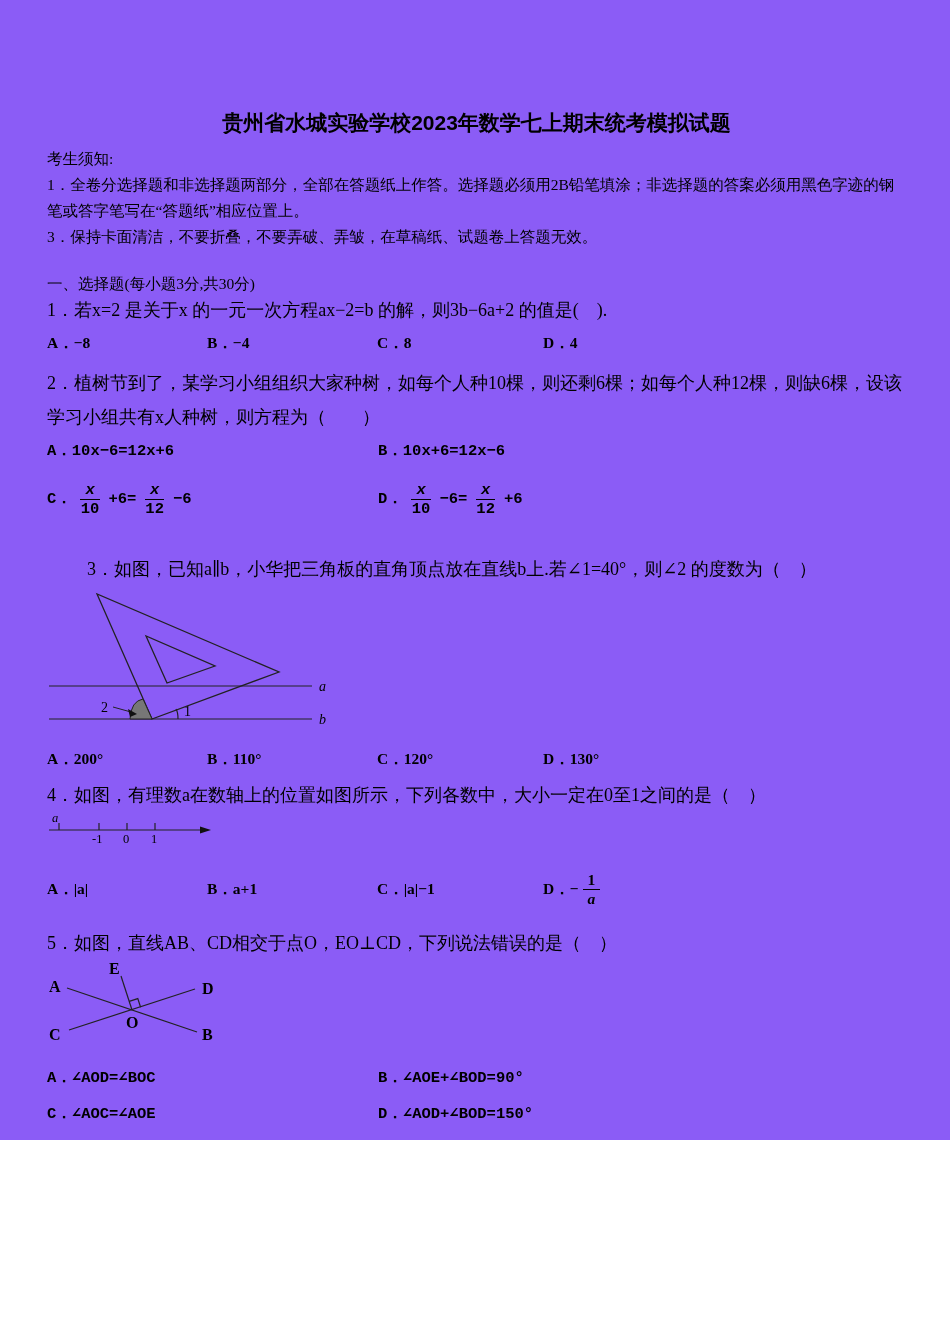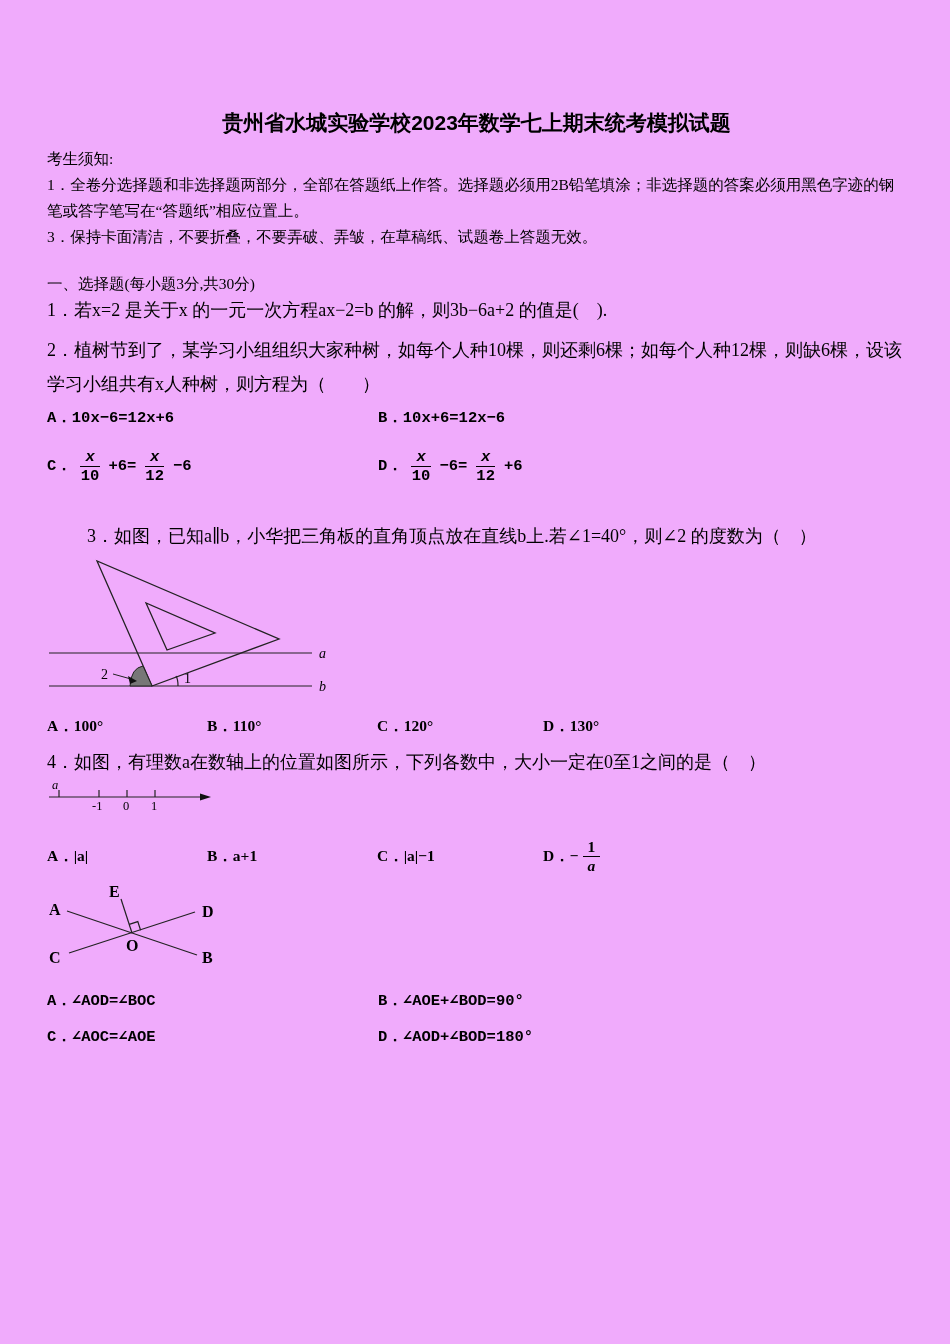--- a/index.html
+++ b/index.html
@@ -1,17 +1,17 @@
 <!DOCTYPE html>
 <html><head>
 <meta charset="utf-8">
 <style>
   html,body{margin:0;padding:0;}
   body{width:950px;background:#ffffff;color:#000;font-family:"Liberation Serif","DejaVu Serif",serif;}
-  .page{width:950px;height:1344px;box-sizing:border-box;padding:108px 44px 0 47px;background:#f0abfc;overflow:hidden;}
+  .page{width:950px;height:1140px;box-sizing:border-box;padding:108px 44px 0 47px;background:#8b5cf6;overflow:hidden;}
   .title{font-size:21px;font-weight:bold;text-align:center;line-height:30px;margin:0;font-family:"Liberation Sans","DejaVu Sans",sans-serif;}
   p{margin:0;}
   .notice-head{font-size:15.5px;line-height:26px;margin-top:8px;}
   .notice-item{font-size:15.5px;line-height:26px;}
   .section-head{font-size:15.5px;line-height:26px;margin-top:21px;}
   .stem{font-size:18px;line-height:26px;}
   .m-q1stem{margin-top:0;}
   .m-q1opts{margin-top:7px;}
   .m-q2stem{margin-top:10px;line-height:34px;}
   .m-q2ab{margin-top:4px;}
@@ -55,20 +55,26 @@
   <h1 class="title">贵州省水城实验学校2023年数学七上期末统考模拟试题</h1>
 
   <p class="notice-head">考生须知:</p>
   <p class="notice-item">1．全卷分选择题和非选择题两部分，全部在答题纸上作答。选择题必须用2B铅笔填涂；非选择题的答案必须用黑色字迹的钢笔或答字笔写在“答题纸”相应位置上。</p>
   <p class="notice-item">3．保持卡面清洁，不要折叠，不要弄破、弄皱，在草稿纸、试题卷上答题无效。</p>
 
   <p class="section-head">一、选择题(每小题3分,共30分)</p>
 
   <section>
     <p class="stem m-q1stem">1．若x=2 是关于x 的一元一次方程ax−2=b 的解，则3b−6a+2 的值是(　).</p>
+    <div class="opt-row cols4 m-q1opts">
+      <span class="opt">A．−8</span>
+      <span class="opt">B．−4</span>
+      <span class="opt">C．8</span>
+      <span class="opt">D．4</span>
+    </div>
   </section>
 
   <section>
     <p class="stem m-q2stem">2．植树节到了，某学习小组组织大家种树，如每个人种10棵，则还剩6棵；如每个人种12棵，则缺6棵，设该学习小组共有x人种树，则方程为（　　）</p>
     <div class="opt-row cols2 m-q2ab">
       <span class="opt">A．10x−6=12x+6</span>
       <span class="opt">B．10x+6=12x−6</span>
     </div>
     <div class="opt-row cols2 m-q2cd">
       <span class="opt opt-flex">
@@ -112,21 +118,21 @@
         <path class="arc" d="M131,129 Q131,122 129,119"></path>
         <path class="thin" d="M66,117 L84,122"></path>
         <polygon class="solid" points="90,124 81,119 83,127"></polygon>
         <text x="272" y="101" font-style="italic">a</text>
         <text x="272" y="134" font-style="italic">b</text>
         <text x="54" y="122">2</text>
         <text x="137" y="126">1</text>
       </svg>
     </div>
     <div class="opt-row cols4 m-q3opts">
-      <span class="opt">A．100°</span>
+      <span class="opt">A．200°</span>
       <span class="opt">B．110°</span>
       <span class="opt">C．120°</span>
       <span class="opt">D．130°</span>
     </div>
   </section>
 
   <section>
     <p class="stem m-q4stem">4．如图，有理数a在数轴上的位置如图所示，下列各数中，大小一定在0至1之间的是（　）</p>
     <div class="fig m-q4fig">
       <svg width="172" height="34" viewBox="0 0 172 34">
@@ -151,37 +157,38 @@
         <span>−</span>
         <span class="frac">
             <span class="num">1</span>
             <span class="den it">a</span>
           </span>
       </span>
     </div>
   </section>
 
   <section>
+    <p class="stem m-q5stem">5．如图，直线AB、CD相交于点O，EO⊥CD，下列说法错误的是（　）</p>
     <div class="fig m-q5fig">
       <svg width="215" height="95" viewBox="0 0 215 95">
         <line x1="20" y1="28" x2="150" y2="72"></line>
         <line x1="22" y1="70" x2="148" y2="29"></line>
         <line x1="85" y1="50" x2="74" y2="16"></line>
         <path class="arc" d="M93.6,47.2 L90.8,38.6 L82.2,41.4"></path>
         <text class="ptlabel" x="62" y="14">E</text>
         <text class="ptlabel" x="2" y="32">A</text>
         <text class="ptlabel" x="155" y="34">D</text>
         <text class="ptlabel" x="2" y="80">C</text>
         <text class="ptlabel" x="79" y="68">O</text>
         <text class="ptlabel" x="155" y="80">B</text>
       </svg>
     </div>
     <div class="opt-row cols2 m-q5ab">
       <span class="opt">A．∠AOD=∠BOC</span>
       <span class="opt">B．∠AOE+∠BOD=90°</span>
     </div>
     <div class="opt-row cols2 m-q5cd">
       <span class="opt">C．∠AOC=∠AOE</span>
-      <span class="opt">D．∠AOD+∠BOD=180°</span>
+      <span class="opt">D．∠AOD+∠BOD=150°</span>
     </div>
   </section>
 
 </div>
 
 </body></html>

